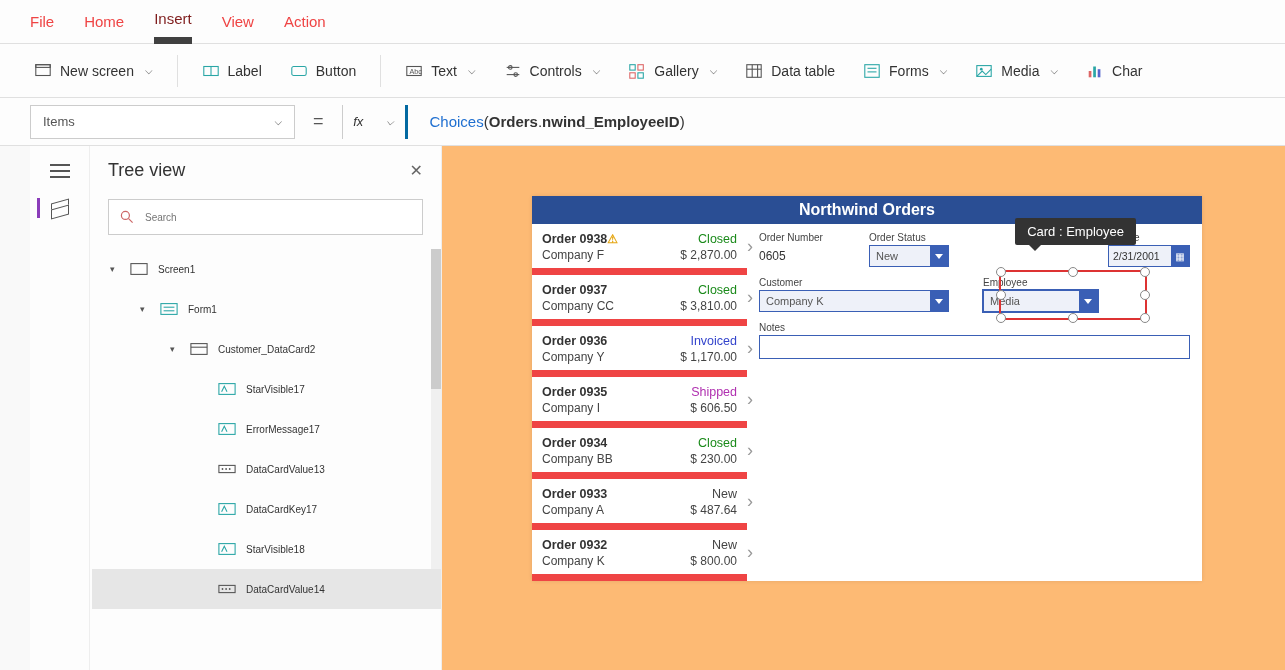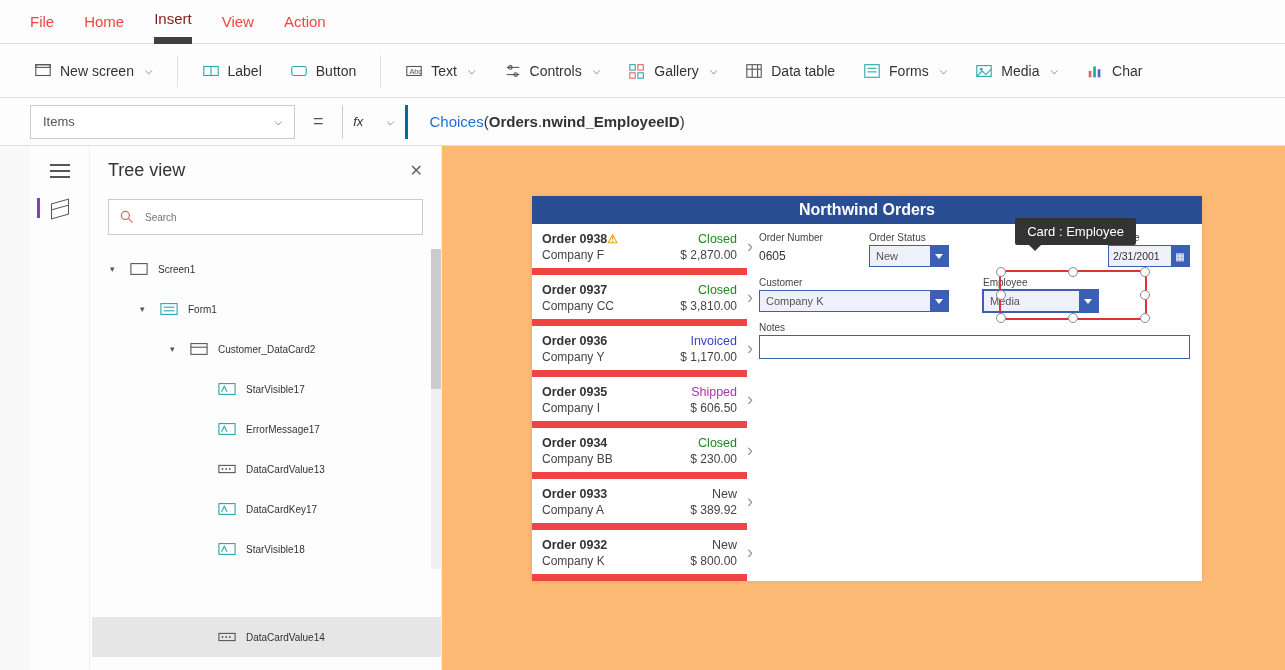--- a/index.html
+++ b/index.html
@@ -45,21 +45,21 @@
 .tree-header { display: flex; align-items: center; justify-content: space-between; padding: 14px 18px 10px 18px; }
 .tree-title { font-size: 18px; font-weight: 400; color: #333; }
 .tree-close { font-size: 16px; color: #666; cursor: pointer; }
 .search-box { margin: 8px 18px 14px 18px; height: 36px; border: 1px solid #ccc; display: flex; align-items: center; padding: 0 10px; gap: 10px; background: white; }
 .search-box svg { width: 16px; height: 16px; stroke: #c66; }
 .search-box input { border: none; outline: none; flex: 1; font-size: 10px; color: #c2410c; }
 .tree-list { flex: 1; overflow-y: auto; padding-left: 2px; position: relative; }
 .tree-scroll-track { position: absolute; right: 0; top: 0; width: 10px; height: 320px; background: #f0f0f0; }
 .tree-scroll-thumb { width: 10px; height: 140px; background: #ccc; position: absolute; top: 0; }
 .tree-node { display: flex; align-items: center; height: 40px; padding-left: 8px; cursor: pointer; font-size: 10px; color: #333; }
-.tree-node.selected { background: #e6e6e6; margin-top: 48px; }
+.tree-node.selected { background: #e6e6e6; }
 .tree-node .toggle { width: 10px; font-size: 9px; color: #555; transform: rotate(0deg); }
 .tree-node .toggle.down::before { content: "▾"; }
 .tree-node .spacer { width: 10px; }
 .tree-node .node-icon { width: 22px; height: 16px; margin: 0 8px; display: inline-flex; align-items: center; justify-content: center; }
 .indent-1 { padding-left: 18px; }
 .indent-2 { padding-left: 48px; }
 .indent-3 { padding-left: 78px; }
 .indent-4 { padding-left: 106px; }
 .node-icon svg { width: 18px; height: 14px; }
 
@@ -410,21 +410,21 @@
               </div>
               <span class="order-chevron">›</span>
             </div>
             <div class="order-item">
               <div class="order-row1">
                 <span>Order 0933</span>
                 <span class="status-New">New</span>
               </div>
               <div class="order-row2">
                 <span>Company A</span>
-                <span>$ 389.92</span>
+                <span>$ 487.64</span>
               </div>
               <span class="order-chevron">›</span>
             </div>
             <div class="order-item">
               <div class="order-row1">
                 <span>Order 0932</span>
                 <span class="status-New">New</span>
               </div>
               <div class="order-row2">
                 <span>Company K</span>

